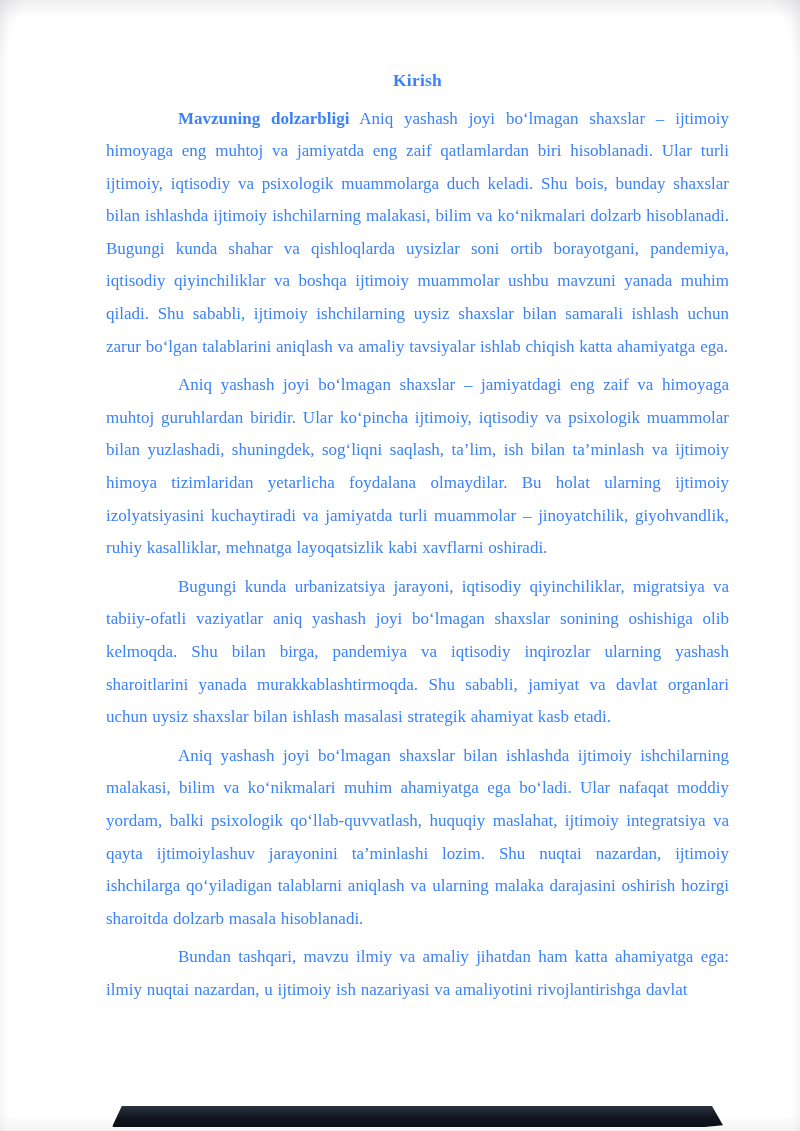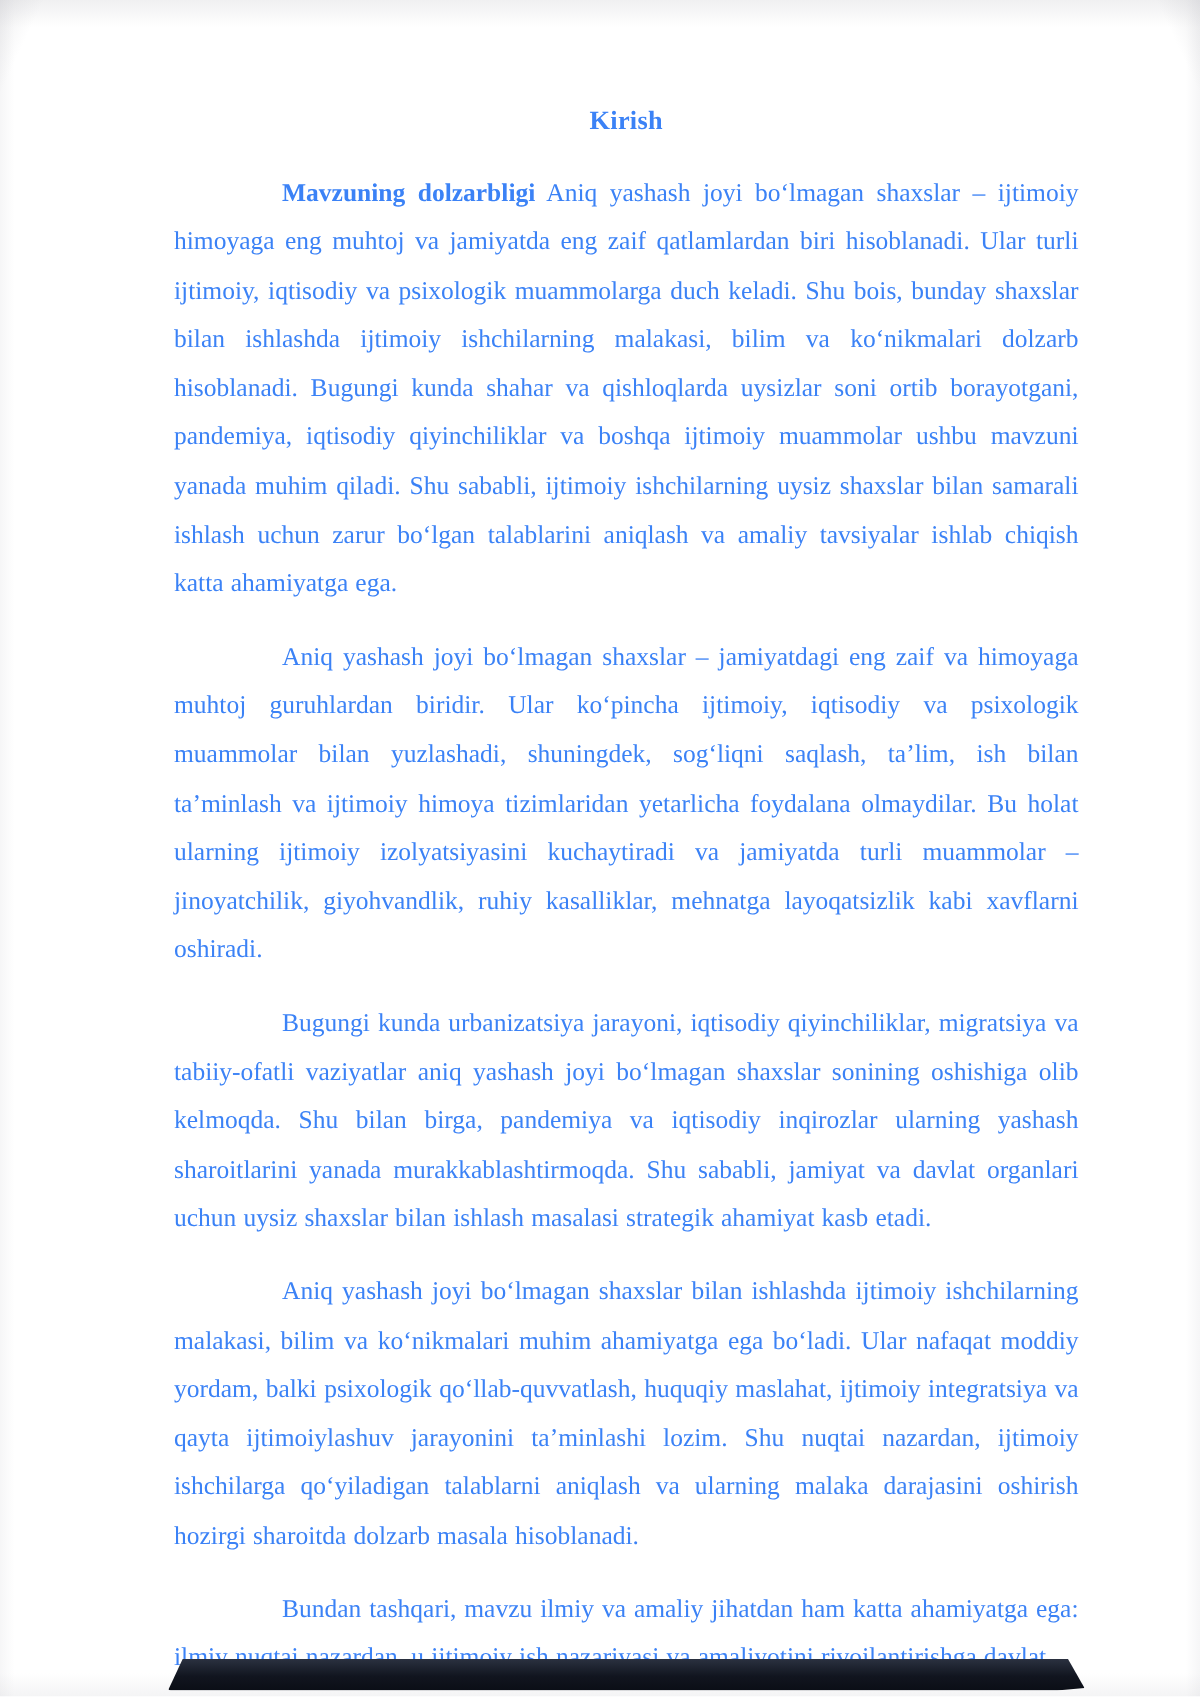--- a/index.html
+++ b/index.html
@@ -42,21 +42,21 @@
     font-weight: bold;
     text-align: center;
     margin: 0 0 6px 0;
     letter-spacing: 0.2px;
   }
   .doc-par {
     font-size: 17px;
     line-height: 32.6px;
     text-align: justify;
     text-indent: 72px;
-    margin: 16px;
+    margin: 6px;
     word-spacing: 0.5px;
   }
   .doc-par b {
     font-weight: bold;
   }
   
   .scan-bottom-bar {
     position: absolute;
     left: 112px;
     top: 1106px;

